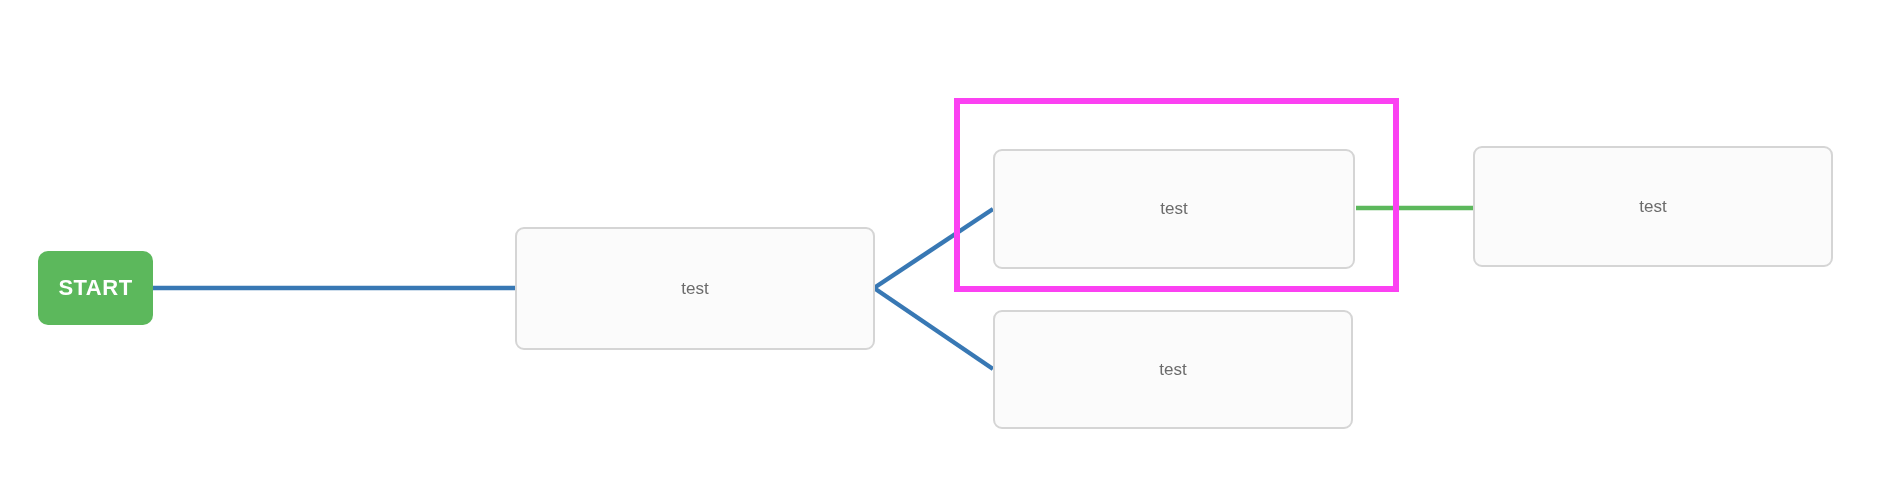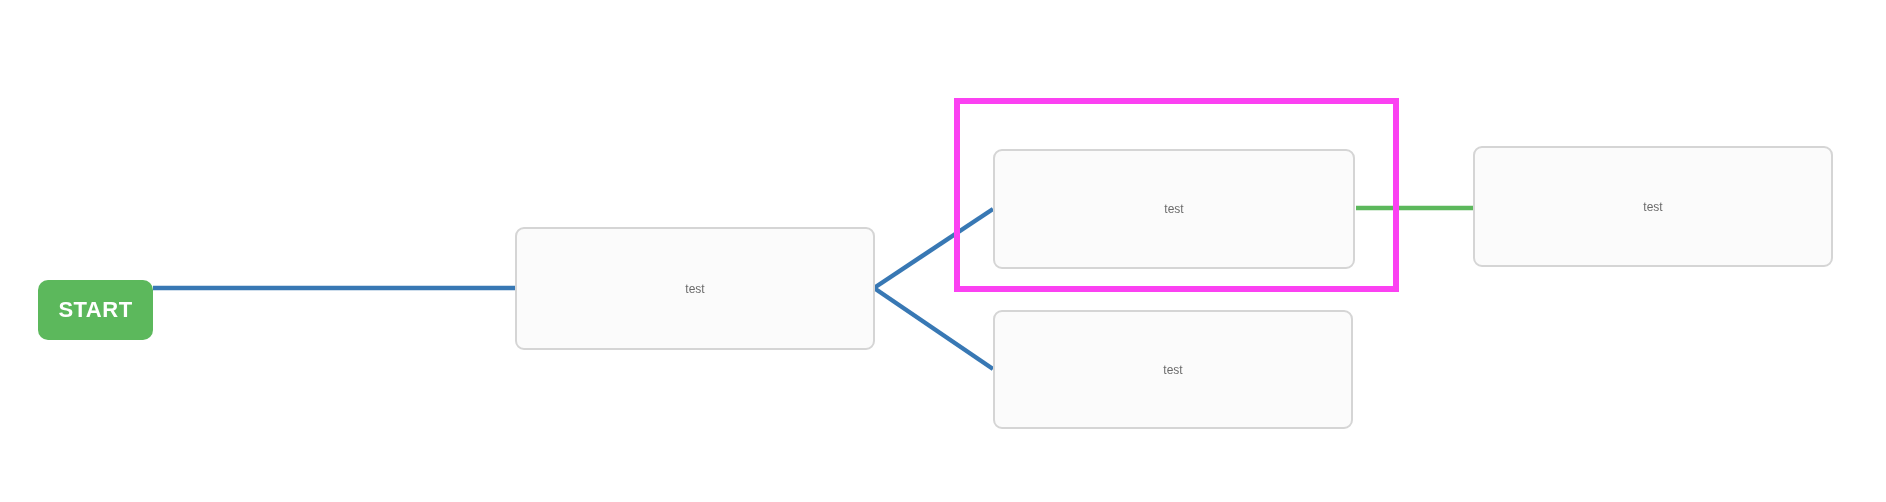--- a/index.html
+++ b/index.html
@@ -26,48 +26,47 @@
   .edge-green { stroke: var(--edge_green, #5cb85c); stroke-width: 4.5; fill: none; }
   .node {
     position: absolute;
     box-sizing: border-box;
     background: var(--node_bg, #fbfbfb);
     border: 2.5px solid var(--node_border, #d5d5d5);
     border-radius: 9px;
     display: flex;
     align-items: center;
     justify-content: center;
-    font-size: 12px;
+    font-size: 17px;
     color: var(--node_text, #6b6b6b);
     z-index: 2;
     cursor: pointer;
   }
   .node-center { left: 515px;  top: 227px; width: 360px; height: 123px; }
   .node-top    { left: 993px;  top: 149px; width: 362px; height: 120px; }
   .node-bottom { left: 993px;  top: 310px; width: 360px; height: 119px; }
   .node-end    { left: 1473px; top: 146px; width: 360px; height: 121px; }
   .start-node {
     position: absolute;
     box-sizing: border-box;
     left: 38px;
     top: 251px;
     width: 115px;
-    height: 60px;
+    height: 74px;
     background: var(--start_bg, #5cb85c);
     border-radius: 10px;
     display: flex;
     align-items: center;
     justify-content: center;
     color: var(--start_text, #ffffff);
     font-size: 22px;
     font-weight: 600;
     letter-spacing: 0.5px;
     z-index: 2;
     cursor: pointer;
-    margin-top: 29px;
   }
   .selection-rect {
     position: absolute;
     box-sizing: border-box;
     left: 954px;
     top: 98px;
     width: 445px;
     height: 194px;
     border: 6px solid var(--selection, #fb41f2);
     background: transparent;

